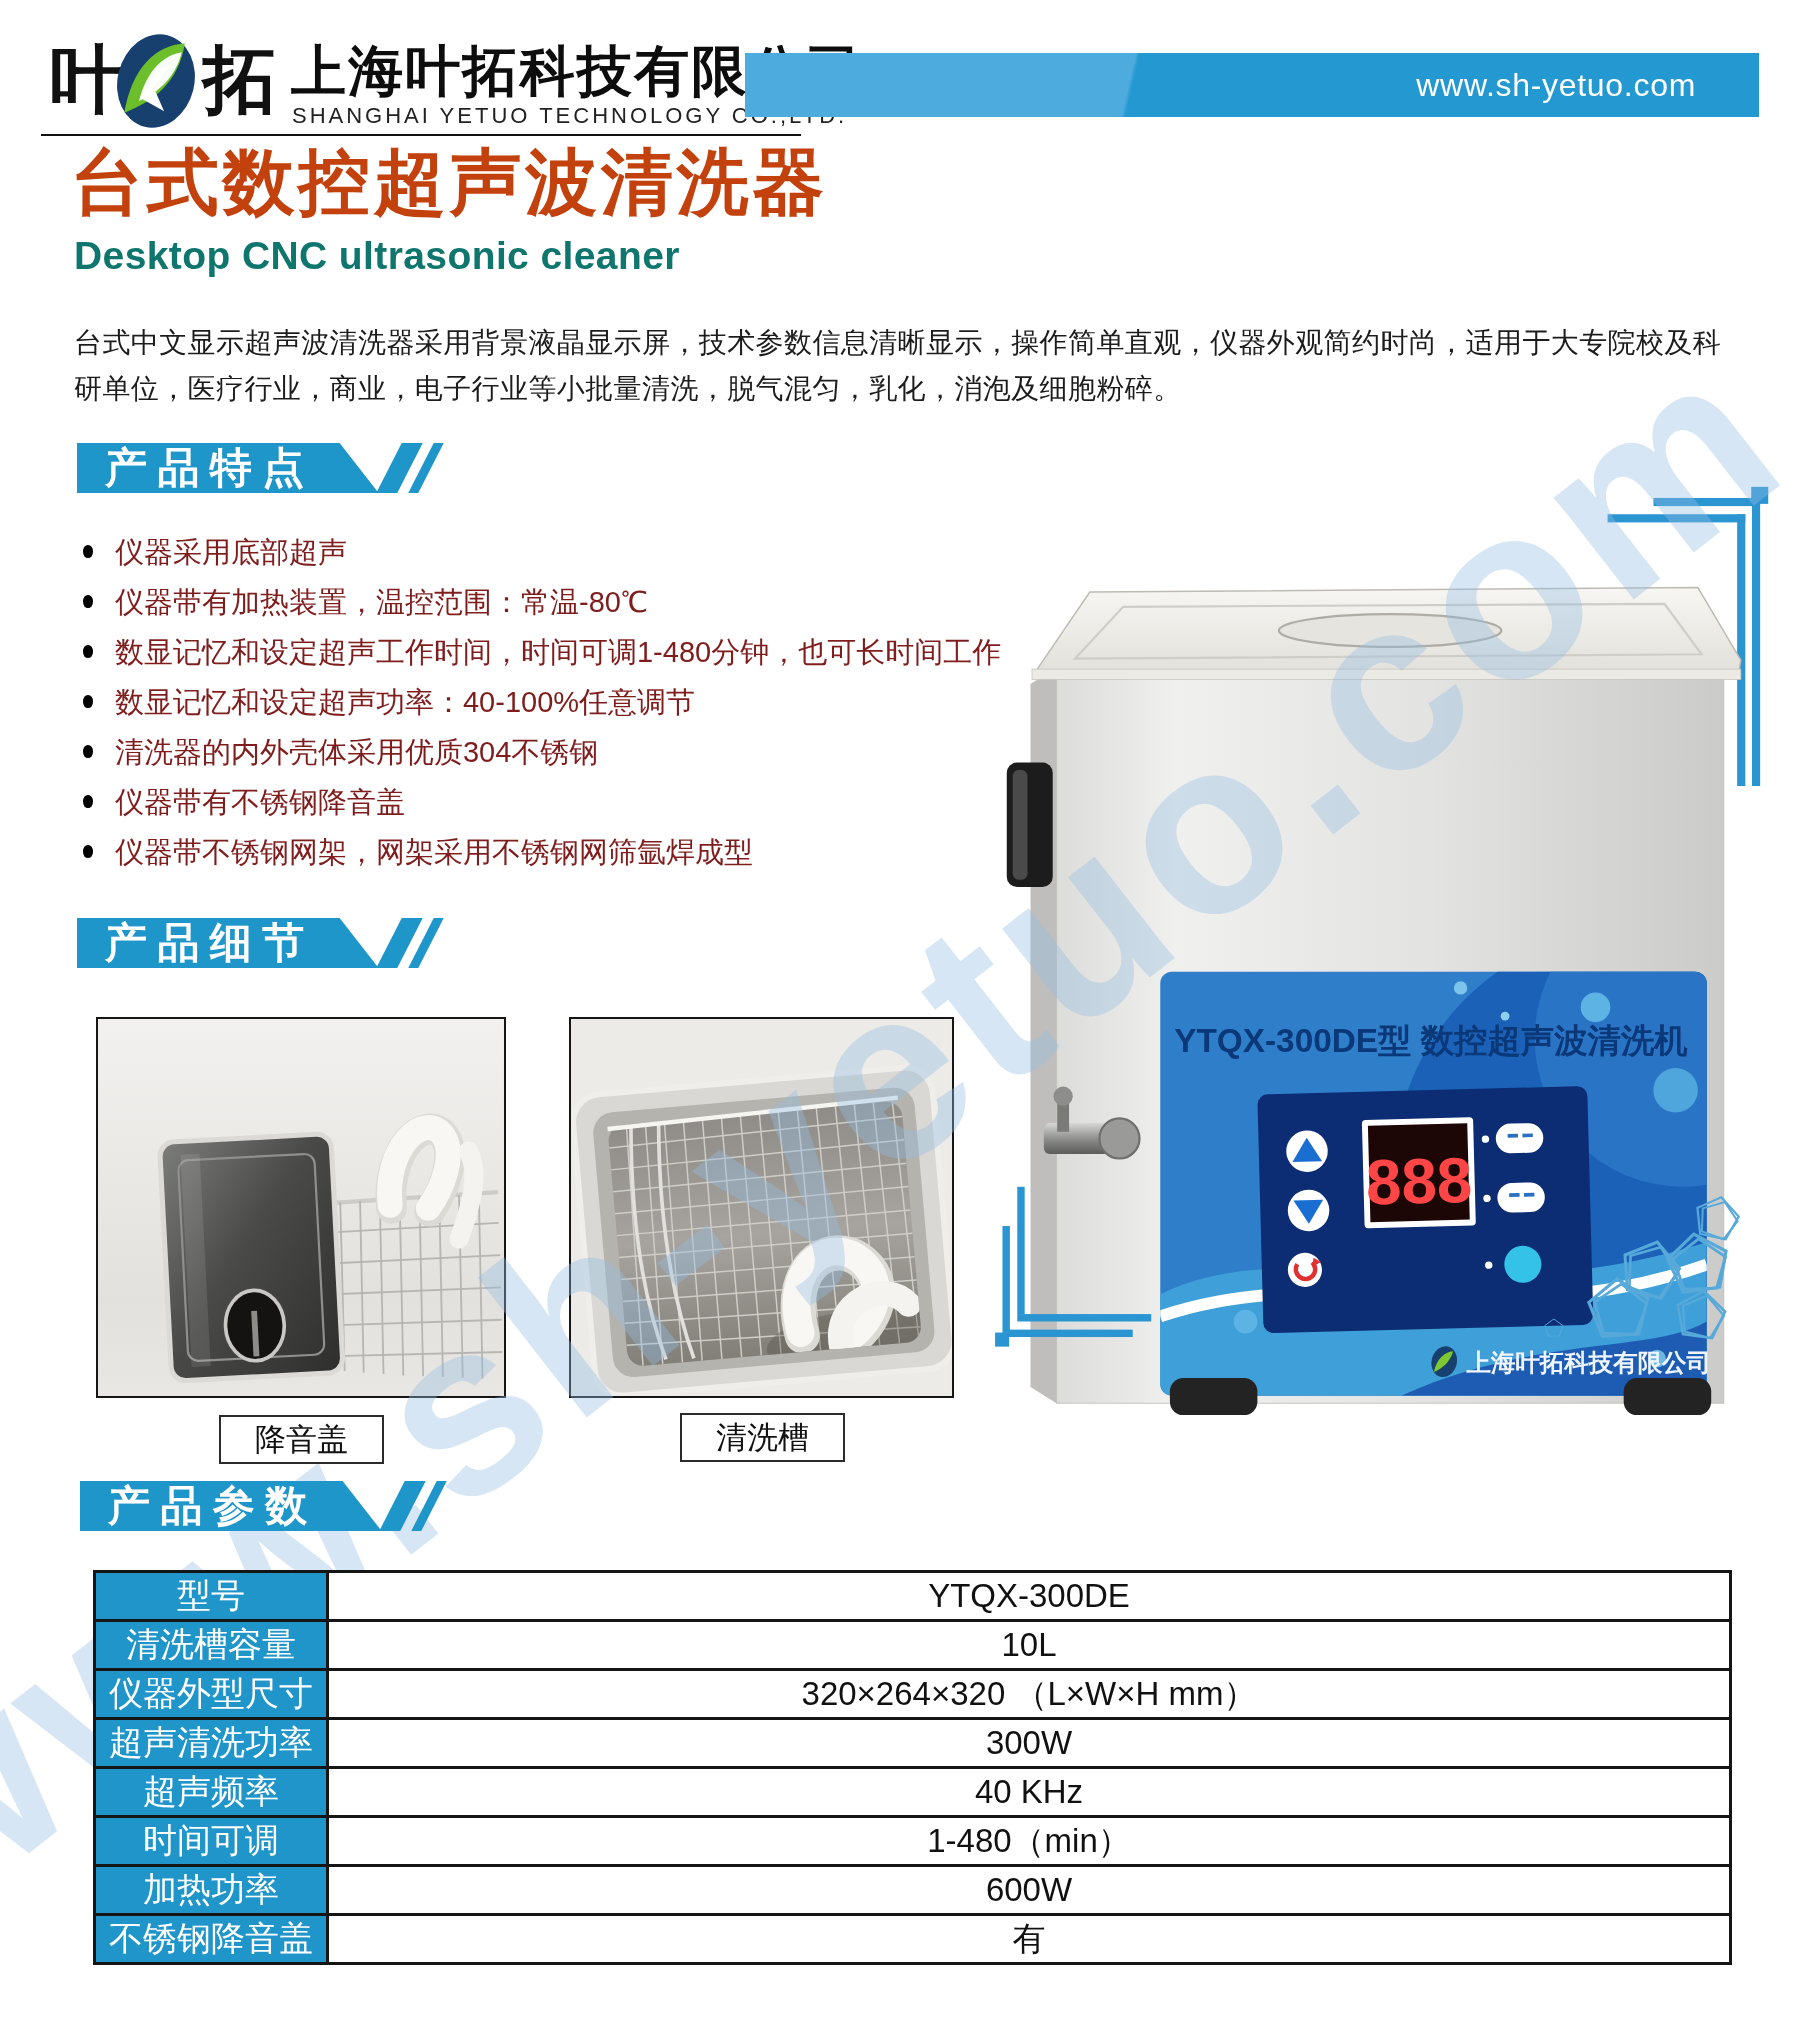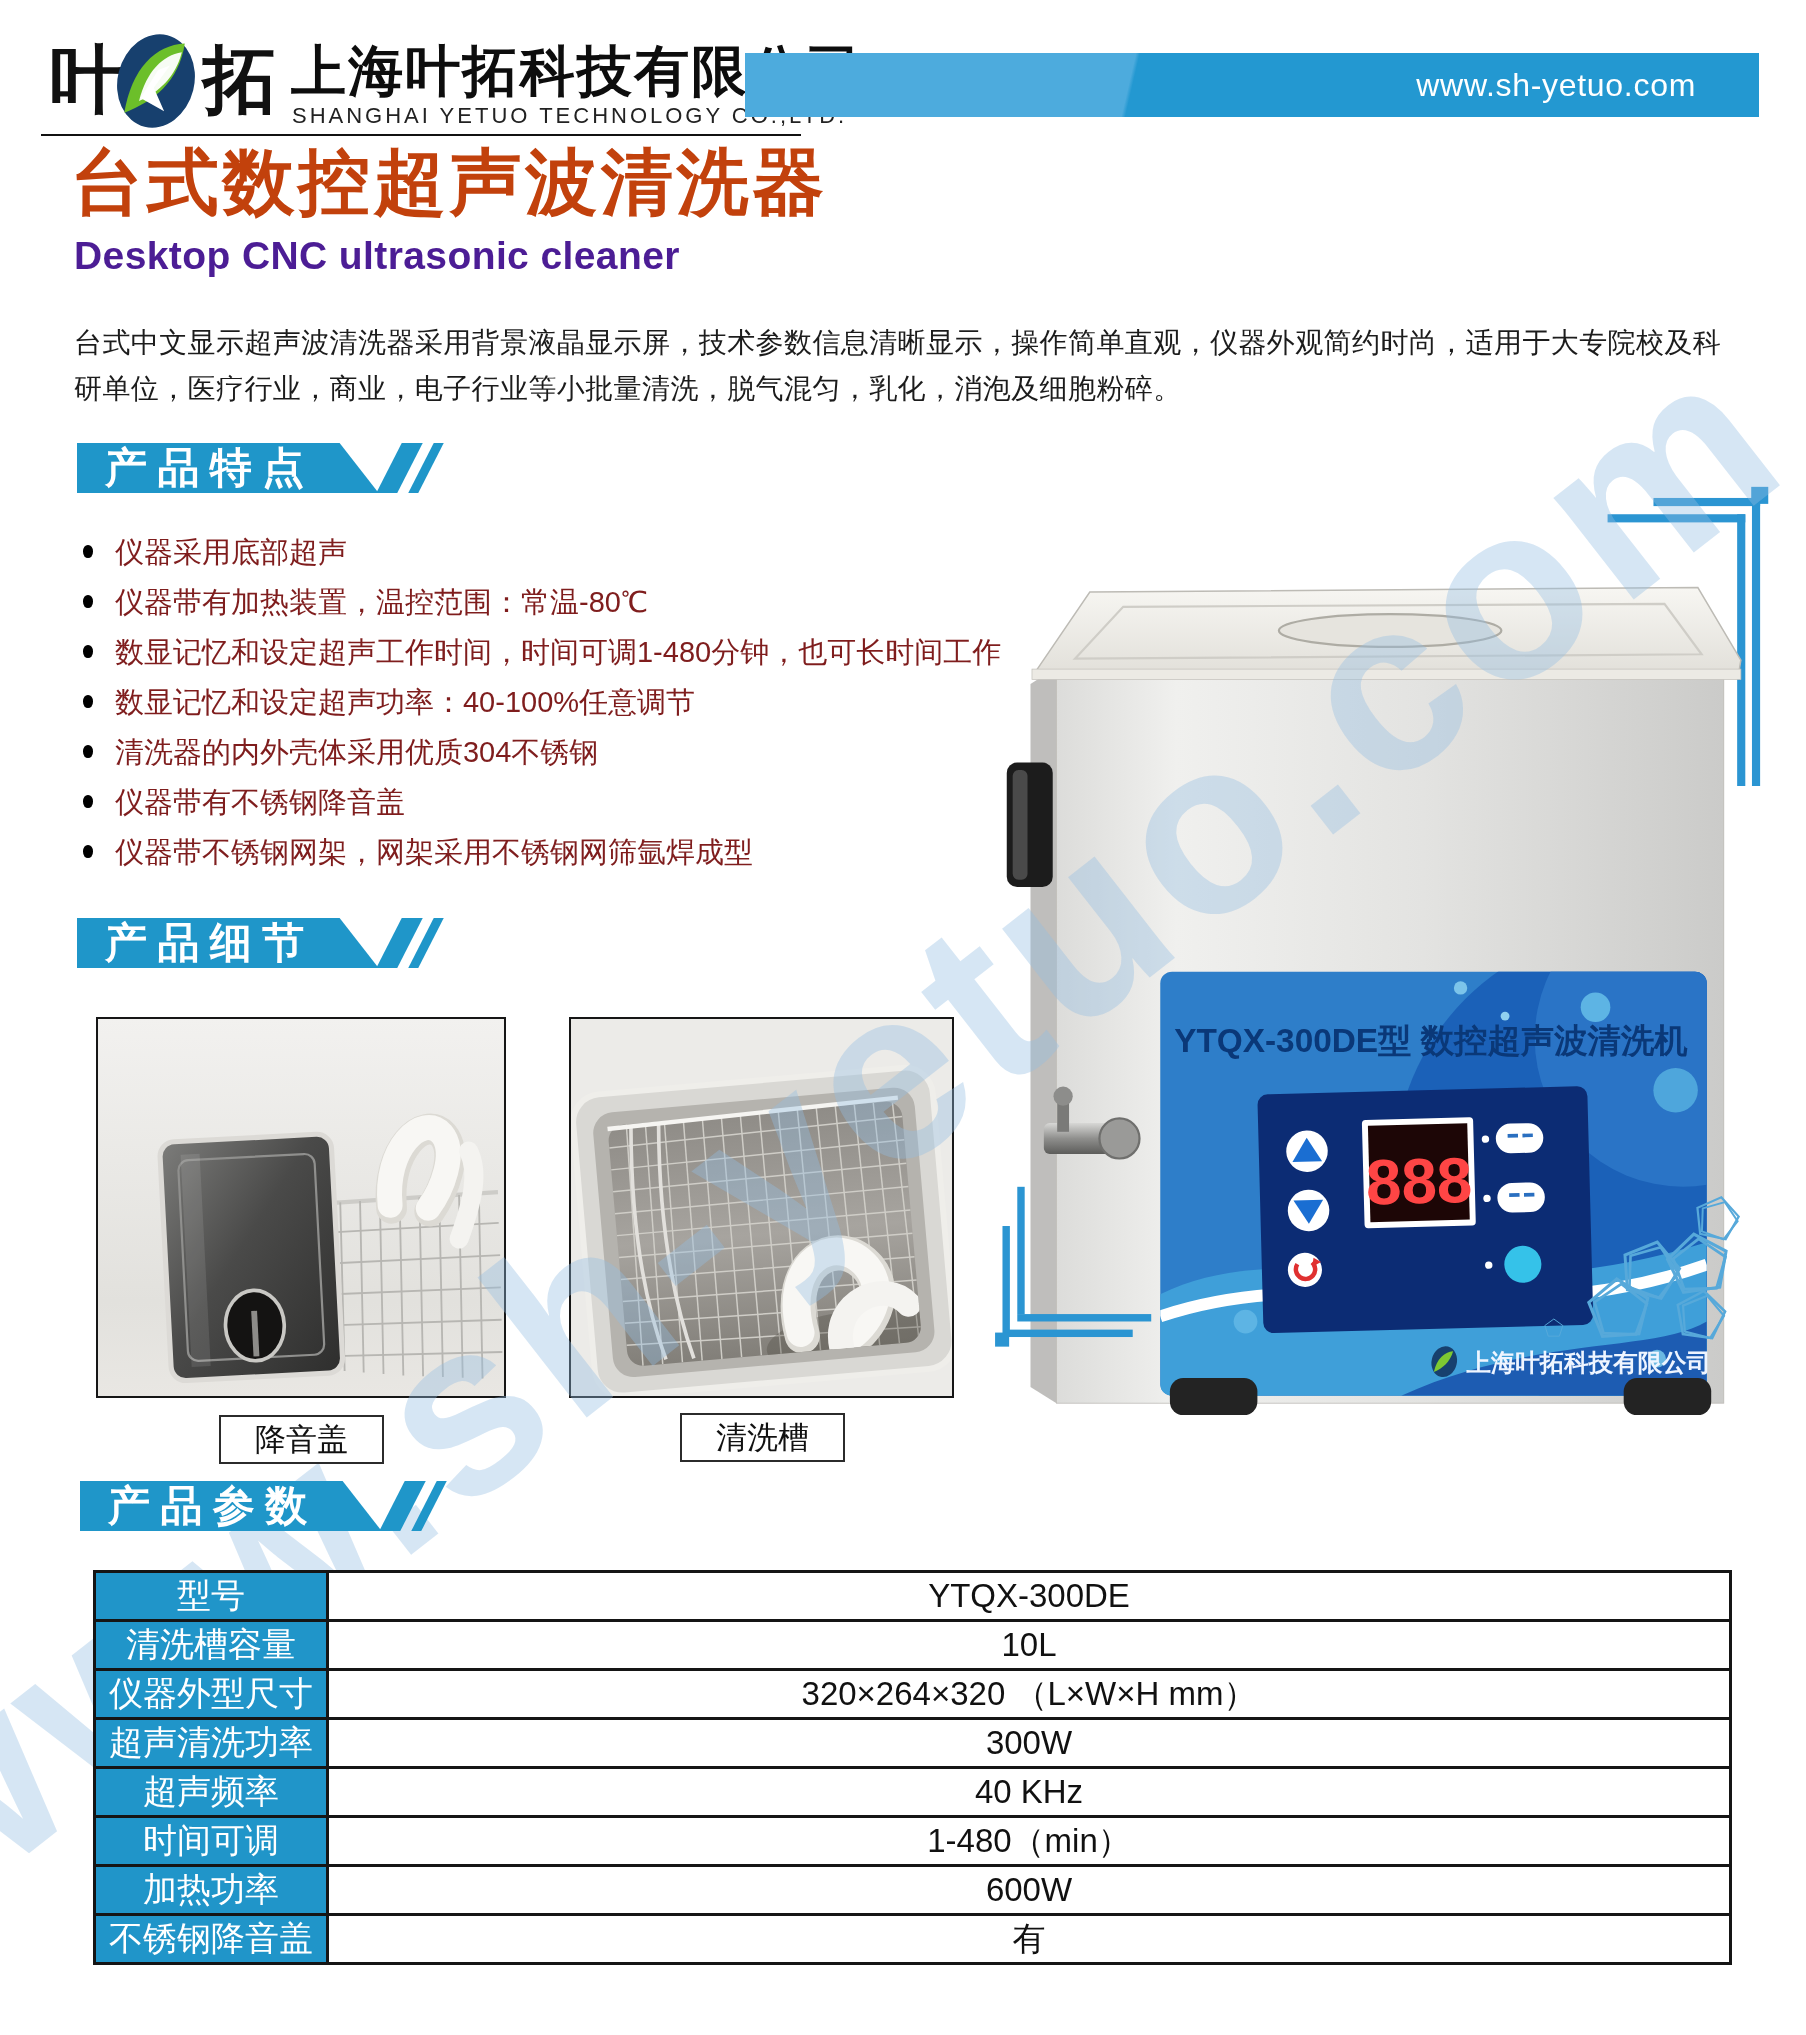--- a/index.html
+++ b/index.html
@@ -10,21 +10,21 @@
   .logo-cn{font-size:74px;font-weight:bold;color:#111;line-height:1;}
   .company-cn{font-size:55px;font-weight:bold;color:#0d0d0d;letter-spacing:2.2px;line-height:1;}
   .company-en{font-size:22px;color:#222;letter-spacing:3px;line-height:1;}
   .header-underline{background:#111;height:2.2px;}
   .banner{background:linear-gradient(103deg,#4dabdd 0%,#4dabdd 38%,#2398d1 38.4%,#2398d1 100%);
           height:64px;line-height:64px;text-align:right;padding-right:63px;box-sizing:border-box;
           color:#fff;font-size:32px;letter-spacing:0.7px;font-weight:400;}
 
   
   .page-title{font-size:72px;font-weight:bold;color:#c2410c;letter-spacing:3.7px;line-height:1.05;}
-  .page-subtitle{font-size:39px;color:#4c1d95;font-weight:bold;letter-spacing:0.4px;}
+  .page-subtitle{font-size:39px;color:#0f766e;font-weight:bold;letter-spacing:0.4px;}
   .desc{font-size:28px;color:#1c1c1c;line-height:46px;letter-spacing:0.4px;}
 
   
   .badge-row{display:flex;align-items:stretch;height:50px;z-index:6;}
   .badge{background:#1f96c9;color:#fff;font-size:42px;font-weight:bold;letter-spacing:10.4px;
          display:flex;align-items:center;padding:0 64px 0 28px;
          clip-path:polygon(0 0, calc(100% - 39px) 0, 100% 100%, 0 100%);}
   .stripe{background:#1f96c9;transform:skewX(-27deg);}
   .stripe.s1{width:21px;margin-left:10.4px;}
   .stripe.s2{width:9.6px;margin-left:11px;}

